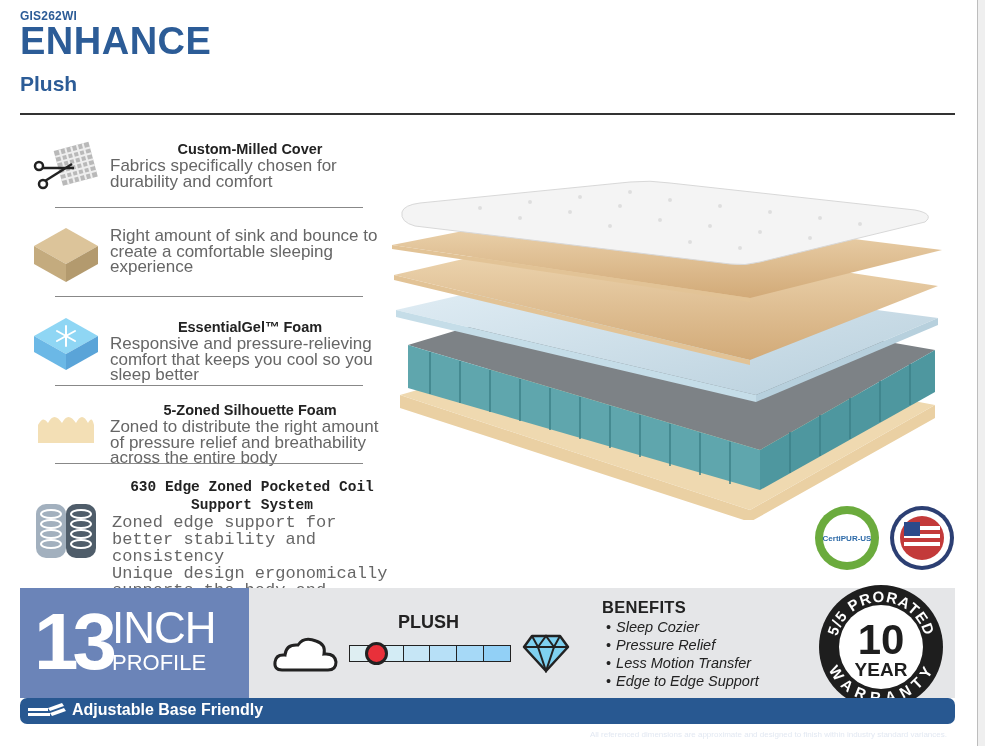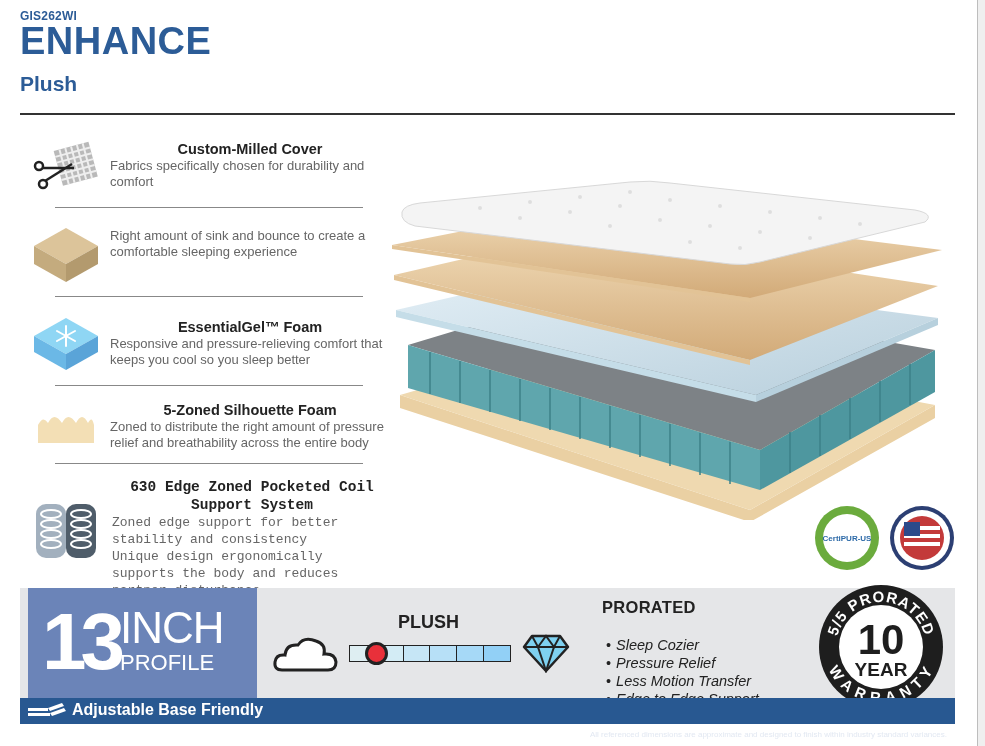--- a/index.html
+++ b/index.html
@@ -11,50 +11,50 @@
 
   .sku { position: absolute; left: 20px; top: 9px; font-size: 12px; font-weight: bold; color: #2c5c97; letter-spacing: 0.2px; }
   .title { position: absolute; left: 20px; top: 20px; font-size: 38px; font-weight: bold; color: #2c5c97; letter-spacing: 0.5px; line-height: 42px; }
   .subtitle { position: absolute; left: 20px; top: 72px; font-size: 21px; font-weight: bold; color: #2c5c97; }
   .top-rule { position: absolute; left: 20px; top: 113px; width: 935px; height: 2px; background: #333; }
 
   .feature { position: absolute; left: 30px; width: 360px; }
   .feature .icon { position: absolute; left: 0; top: 0; width: 72px; height: 60px; }
   .feature .txt { position: absolute; left: 80px; top: 0; width: 280px; }
   .feature h3 { font-size: 14.5px; font-weight: bold; color: #222; line-height: 18px; text-align: center; }
-  .feature p { font-size: 13px; color: #666; line-height: 15.5px; }
+  .feature p { font-size: 17px; color: #666; line-height: 15.5px; }
   .divider { position: absolute; left: 55px; width: 308px; height: 1px; background: #888; }
 
   .mattress { position: absolute; left: 390px; top: 170px; width: 560px; height: 350px; }
 
   .badges { position: absolute; left: 812px; top: 504px; width: 145px; height: 68px; }
 
   .banner { position: absolute; left: 20px; top: 588px; width: 935px; height: 110px; background: #e5e6e8; }
-  .profile { position: absolute; left: 28px; top: 588px; width: 229px; height: 110px; background: #6b84b8; }
+  .profile { position: absolute; left: 20px; top: 588px; width: 229px; height: 110px; background: #6b84b8; }
   .profile .num { position: absolute; left: 14px; top: 14px; font-size: 80px; font-weight: bold; color: #fff; letter-spacing: -6px; line-height: 80px; }
   .profile .inch { position: absolute; left: 92px; top: 18px; font-size: 44px; color: #ffffff; line-height: 44px; letter-spacing: -1px; }
   .profile .prof { position: absolute; left: 92px; top: 60px; font-size: 22px; color: #fff; line-height: 30px; }
 
   .firm-label { position: absolute; left: 398px; top: 612px; font-size: 18px; font-weight: bold; color: #222; }
   .cloud { position: absolute; left: 272px; top: 634px; width: 68px; height: 40px; }
   .scale { position: absolute; left: 349px; top: 645px; width: 162px; height: 17px; border: 1.5px solid #222; display: flex; }
   .scale .cell { flex: 1; border-right: 1.5px solid #222; }
   .scale .cell:last-child { border-right: none; }
   .knob { position: absolute; left: 365px; top: 642px; width: 23px; height: 23px; border-radius: 50%; background: #e8303a; border: 3px solid #222; }
   .diamond { position: absolute; left: 522px; top: 633px; width: 48px; height: 40px; }
 
   .benefits { position: absolute; left: 602px; top: 598px; }
   .benefits h4 { font-size: 16.5px; font-weight: bold; color: #222; letter-spacing: 0.3px; }
-  .benefits ul { list-style: none; margin-left: 4px; margin-top: 19px; }
+  .benefits ul { list-style: none; margin-left: 4px; margin-top: 1px; }
   .benefits li { font-size: 14.5px; font-style: italic; color: #222; line-height: 18px; }
   .benefits li::before { content: "\2022"; font-style: normal; margin-right: 5px; }
 
   .warranty { position: absolute; left: 816px; top: 582px; width: 130px; height: 130px; }
 
-  .footer-bar { position: absolute; left: 20px; top: 698px; width: 935px; height: 26px; background: #285891; }
+  .footer-bar { position: absolute; left: 20px; top: 698px; width: 935px; height: 26px; background: #285891; border-radius: 7px; }
   .footer-bar .bed { position: absolute; left: 8px; top: 5px; width: 38px; height: 16px; }
   .footer-bar .adj { position: absolute; left: 52px; top: 3px; font-size: 16px; font-weight: bold; color: #fff; }
   .footer-bar .disclaimer { position: absolute; right: 8px; top: 13px; font-size: 8px; color: #e2e8f2; margin-top: 19px; }
 </style>
 </head>
 <body>
 
 <div class="page">
 
   <div class="sku">GIS262WI</div>
@@ -265,21 +265,21 @@
   </div>
   <div class="knob"></div>
   <svg class="diamond" viewBox="0 0 48 40">
     <polygon points="10,3 38,3 46,14 24,38 2,14" fill="#7fd1f0" stroke="#222" stroke-width="2.5" stroke-linejoin="round"></polygon>
     <polyline points="2,14 46,14" fill="none" stroke="#222" stroke-width="2"></polyline>
     <polyline points="10,3 16,14 24,3 32,14 38,3" fill="none" stroke="#222" stroke-width="2"></polyline>
     <polyline points="16,14 24,38 32,14" fill="none" stroke="#222" stroke-width="2"></polyline>
   </svg>
 
   <div class="benefits">
-    <h4>PRORATED</h4>
+    <h4>BENEFITS</h4>
     <ul>
       <li>Sleep Cozier</li>
       <li>Pressure Relief</li>
       <li>Less Motion Transfer</li>
       <li>Edge to Edge Support</li>
     </ul>
   </div>
 
   <svg class="warranty" viewBox="0 0 130 130">
     <defs>

